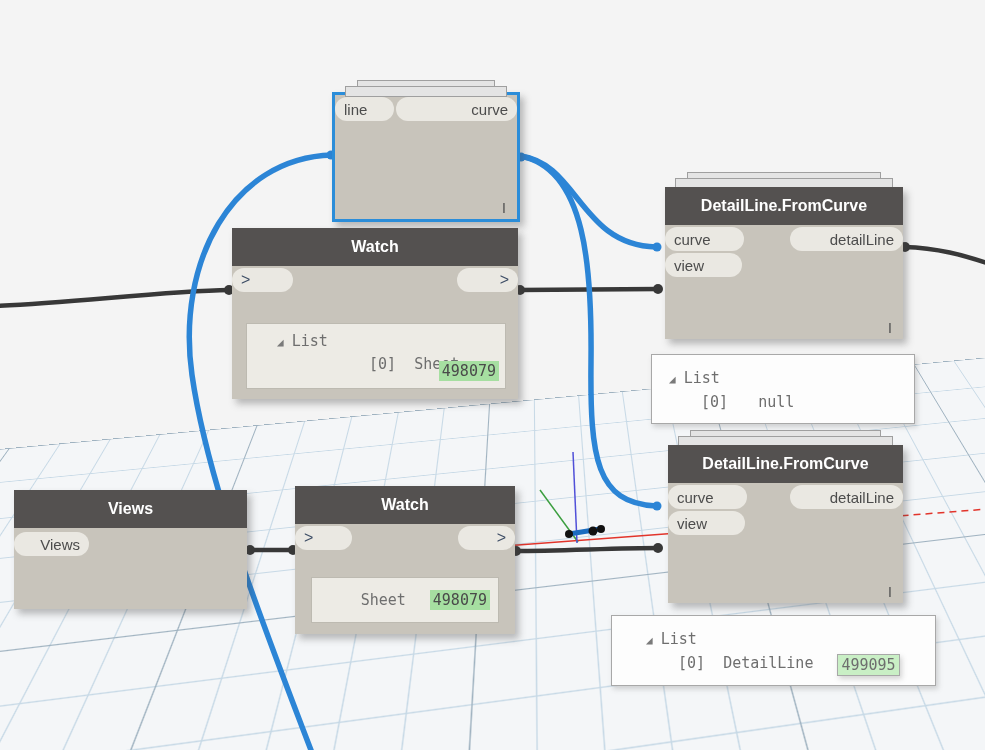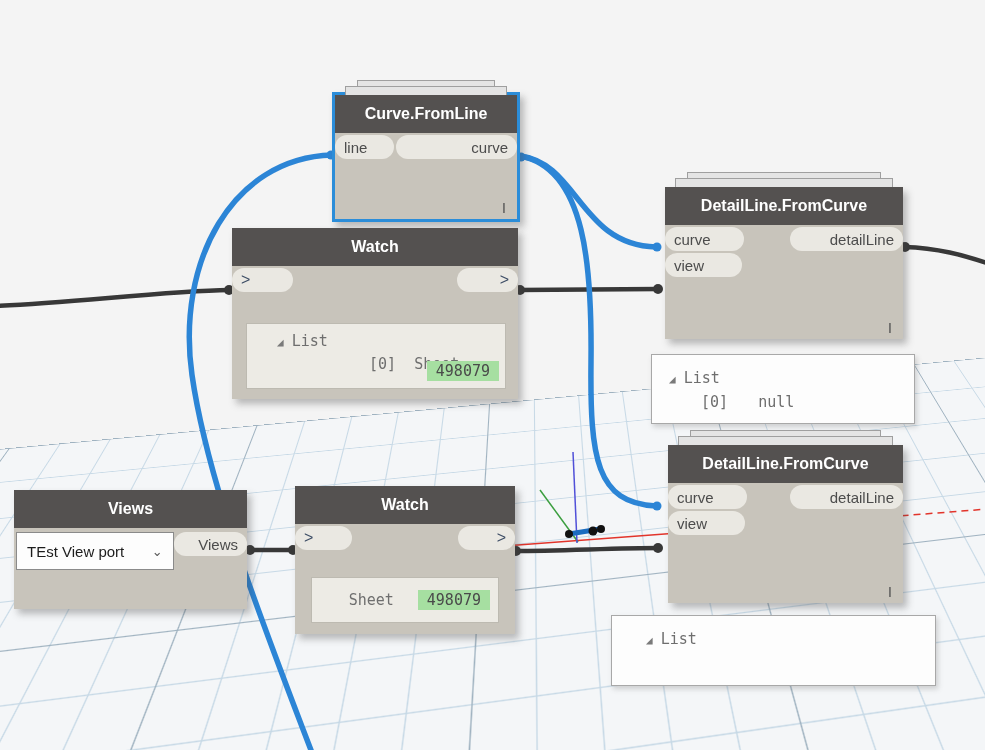--- a/index.html
+++ b/index.html
@@ -52,21 +52,21 @@
   .chip.in  { padding-left:9px; }
   .chip.out { justify-content:flex-end; padding-right:9px; }
   .chip.gt  { color:#3e4e66; font-size:16px; }
   .lacing { position:absolute; right:11px; bottom:3px; color:#4f4f4f; font-size:14px; }
   .wpanel {
     position:absolute; background:#edebe5; border:1px solid #bdbab1;
     font-family:"DejaVu Sans Mono", monospace; font-size:15px; color:#6e6e6e;
   }
   .tri { color:#7a7a7a; font-size:11px; margin-right:8px; }
   .badge {
-    display:inline-block; padding:1px 9px; color:#4a4a4a;
+    display:inline-block; padding:1px 3px; color:#4a4a4a;
     font-family:"DejaVu Sans Mono", monospace; font-size:15px;
   }
   .badge.watch  { background:#a6dfa1; }
   .badge.bubble { background:#c9efc5; }
 
   .dropdown {
     background:#fdfdfd; border:1px solid #8a8a8a; height:36px;
     display:flex; align-items:center; justify-content:space-between;
     padding:0 10px; font-size:15px; color:#1c1c1c;
   }
@@ -121,21 +121,20 @@
     <path class="wire-blue" d="M 520 156 C 587 168, 592 272, 591 362 C 590 458, 596 503, 656 506"></path>
     <circle class="dot-blue" cx="331" cy="155" r="4.5"></circle>
     <circle class="dot-blue" cx="521" cy="157" r="4.5"></circle>
     <circle class="dot-blue" cx="657" cy="247" r="4.5"></circle>
     <circle class="dot-blue" cx="657" cy="506" r="4.5"></circle>
   </svg>
 
   <div class="node selected" style="left:332px; top:92px; width:182px; height:124px;">
     <div class="stack2"></div>
     <div class="stack1"></div>
-    <div class="node-header">Curve.FromLine</div>
     <div class="port-row">
       <div class="chip in" style="width:50px;">line</div>
       <div class="chip out" style="width:112px;">curve</div>
     </div>
     <div class="lacing">I</div>
   </div>
 
   <div class="node" style="left:232px; top:228px; width:286px; height:171px;">
     <div class="node-header">Watch</div>
     <div class="port-row">
@@ -188,39 +187,40 @@
     </div>
     <div class="port-row">
       <div class="chip in" style="width:68px;">view</div>
     </div>
     <div class="lacing">I</div>
   </div>
 
   <div class="node" style="left:14px; top:490px; width:233px; height:119px;">
     <div class="node-header">Views</div>
     <div class="port-row" style="margin-top:4px;">
-      <div class="dropdown" style="width:139px; margin-left:2px;">
-        <span>TEst View port</span>
-        <span class="chev">⌄</span>
-      </div>
       <div class="chip out" style="width:66px;">Views</div>
     </div>
   </div>
 
   <div class="node" style="left:295px; top:486px; width:220px; height:148px;">
     <div class="node-header">Watch</div>
     <div class="port-row">
       <div class="chip in gt" style="width:48px;">&gt;</div>
       <div class="chip out gt" style="width:48px;">&gt;</div>
     </div>
     <div class="wpanel" style="left:16px; top:91px; width:188px; height:46px; display:flex; align-items:center; justify-content:flex-end; gap:24px; padding-right:8px; box-sizing:border-box;">
       <span>Sheet</span>
       <span class="badge watch">498079</span>
     </div>
   </div>
 
   <div class="bubble" style="left:611px; top:615px; width:323px; height:69px;">
     <div class="row1" style="padding-left:34px;">
       <span class="tri">◢</span><span>List</span>
     </div>
+    <div class="row2" style="padding-left:66px;">
+      <span>[0]</span>
+      <span style="margin-left:9px;">DetailLine</span>
+      <span class="badge bubble" style="margin-left:24px;">499095</span>
+    </div>
   </div>
 
 </div>
 
 </body></html>

